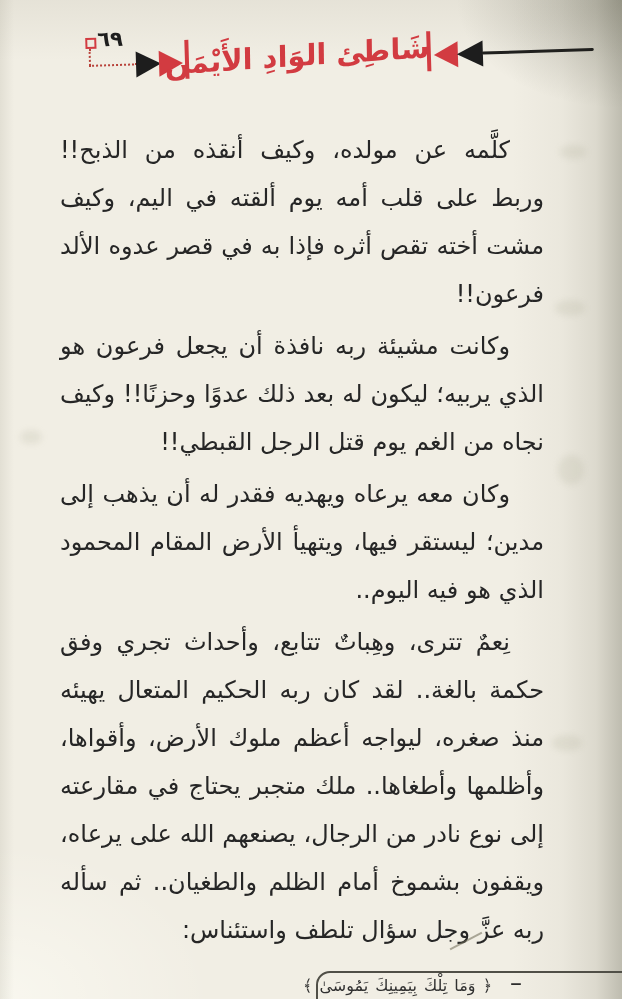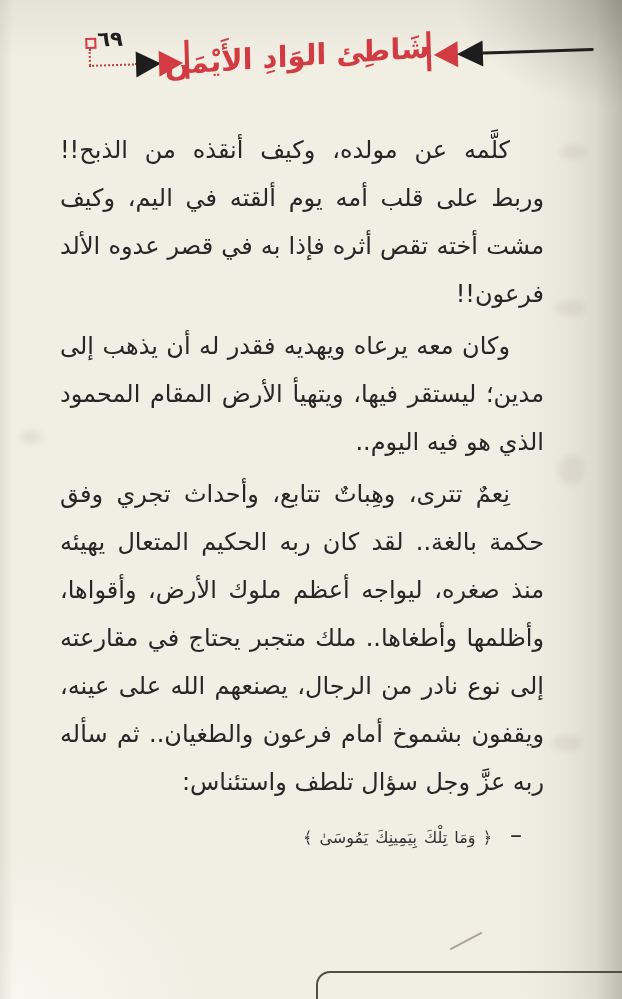--- a/index.html
+++ b/index.html
@@ -120,22 +120,23 @@
     <div class="bar-left"></div>
     <div class="title">شَاطِئ الوَادِ الأَيْمَن</div>
     <div class="bar-right"></div>
     <div class="tri tri-left-red"></div>
     <div class="tri tri-left-black"></div>
     <div class="header-line"></div>
   </div>
 
   <div class="body-text" dir="rtl">
     <p>كلَّمه عن مولده، وكيف أنقذه من الذبح!! وربط على قلب أمه يوم ألقته في اليم، وكيف مشت أخته تقص أثره فإذا به في قصر عدوه الألد فرعون!!</p>
+    <p>وكانت مشيئة ربه نافذة أن يجعل فرعون هو الذي يربيه؛ ليكون له بعد ذلك عدوًا وحزنًا!! وكيف نجاه من الغم يوم قتل الرجل القبطي!!</p>
     <p>وكان معه يرعاه ويهديه فقدر له أن يذهب إلى مدين؛ ليستقر فيها، ويتهيأ الأرض المقام المحمود الذي هو فيه اليوم..</p>
-    <p>نِعمٌ تترى، وهِباتٌ تتابع، وأحداث تجري وفق حكمة بالغة.. لقد كان ربه الحكيم المتعال يهيئه منذ صغره، ليواجه أعظم ملوك الأرض، وأقواها، وأظلمها وأطغاها.. ملك متجبر يحتاج في مقارعته إلى نوع نادر من الرجال، يصنعهم الله على عينه، ويقفون بشموخ أمام فرعون والطغيان.. ثم سأله ربه عزَّ وجل سؤال تلطف واستئناس:</p>
+    <p>نِعمٌ تترى، وهِباتٌ تتابع، وأحداث تجري وفق حكمة بالغة.. لقد كان ربه الحكيم المتعال يهيئه منذ صغره، ليواجه أعظم ملوك الأرض، وأقواها، وأظلمها وأطغاها.. ملك متجبر يحتاج في مقارعته إلى نوع نادر من الرجال، يصنعهم الله على يرعاه، ويقفون بشموخ أمام الظلم والطغيان.. ثم سأله ربه عزَّ وجل سؤال تلطف واستئناس:</p>
     <div class="verse-line">
       <span class="verse-dash">–</span><span class="verse-text">﴿ وَمَا تِلْكَ بِيَمِينِكَ يَمُوسَىٰ ﴾</span>
     </div>
   </div>
 
   <div class="ghost g1"></div>
   <div class="ghost g2"></div>
   <div class="ghost g3"></div>
   <div class="ghost g4"></div>
   <div class="ghost g5"></div>

